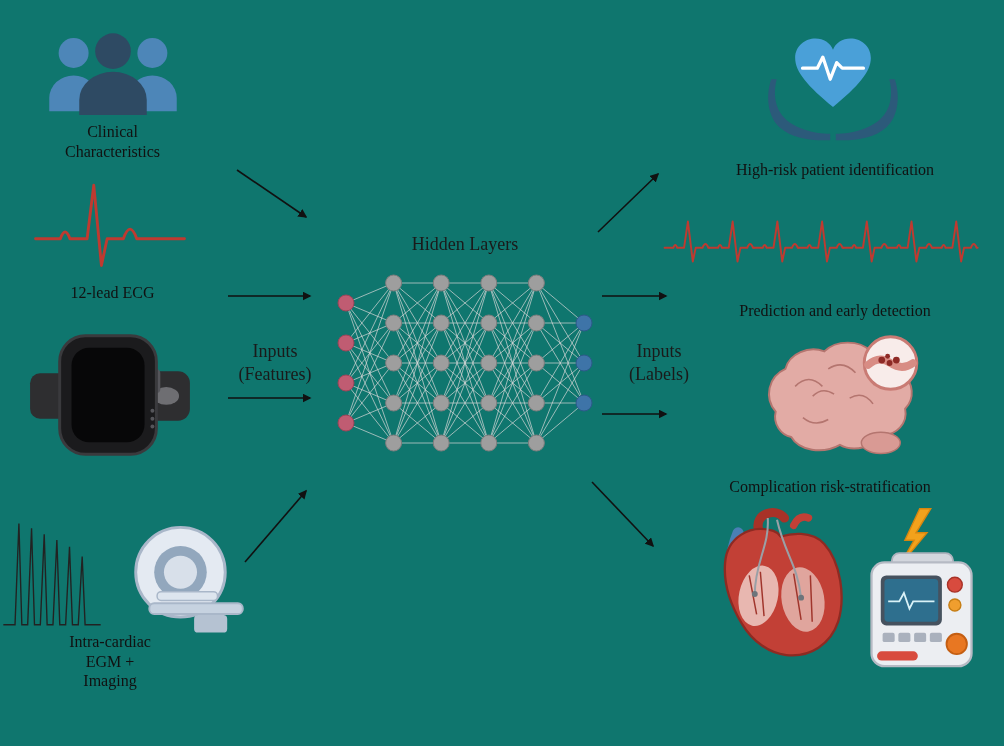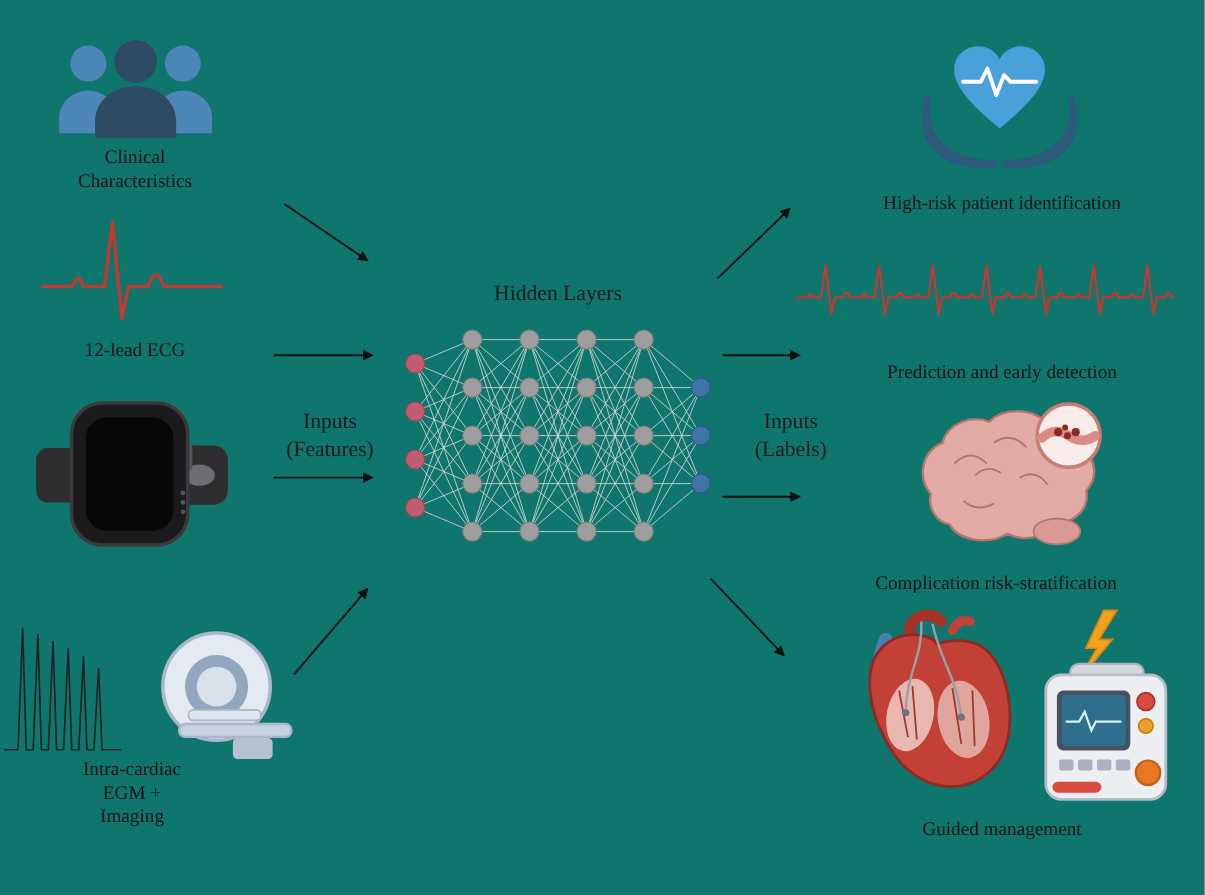--- a/index.html
+++ b/index.html
@@ -302,15 +302,14 @@
       <circle cx="274" cy="86" r="8" fill="#d84b3e" stroke="#a83228" stroke-width="1.5"></circle>
       <circle cx="274" cy="108" r="6.5" fill="#f09e2e" stroke="#c67d14" stroke-width="1.5"></circle>
       <rect x="196" y="138" width="13" height="10" rx="2" fill="#aab1bd"></rect>
       <rect x="213" y="138" width="13" height="10" rx="2" fill="#aab1bd"></rect>
       <rect x="230" y="138" width="13" height="10" rx="2" fill="#aab1bd"></rect>
       <rect x="247" y="138" width="13" height="10" rx="2" fill="#aab1bd"></rect>
       <circle cx="276" cy="150" r="11" fill="#e87722" stroke="#c45e12" stroke-width="2"></circle>
       <rect x="190" y="158" width="44" height="10" rx="5" fill="#d84b3e"></rect>
     </svg>
   </div>
-  <div class="label" style="left:700px;top:682px;width:270px;">Guided management</div>
 
 </div>
 
 </body></html>

